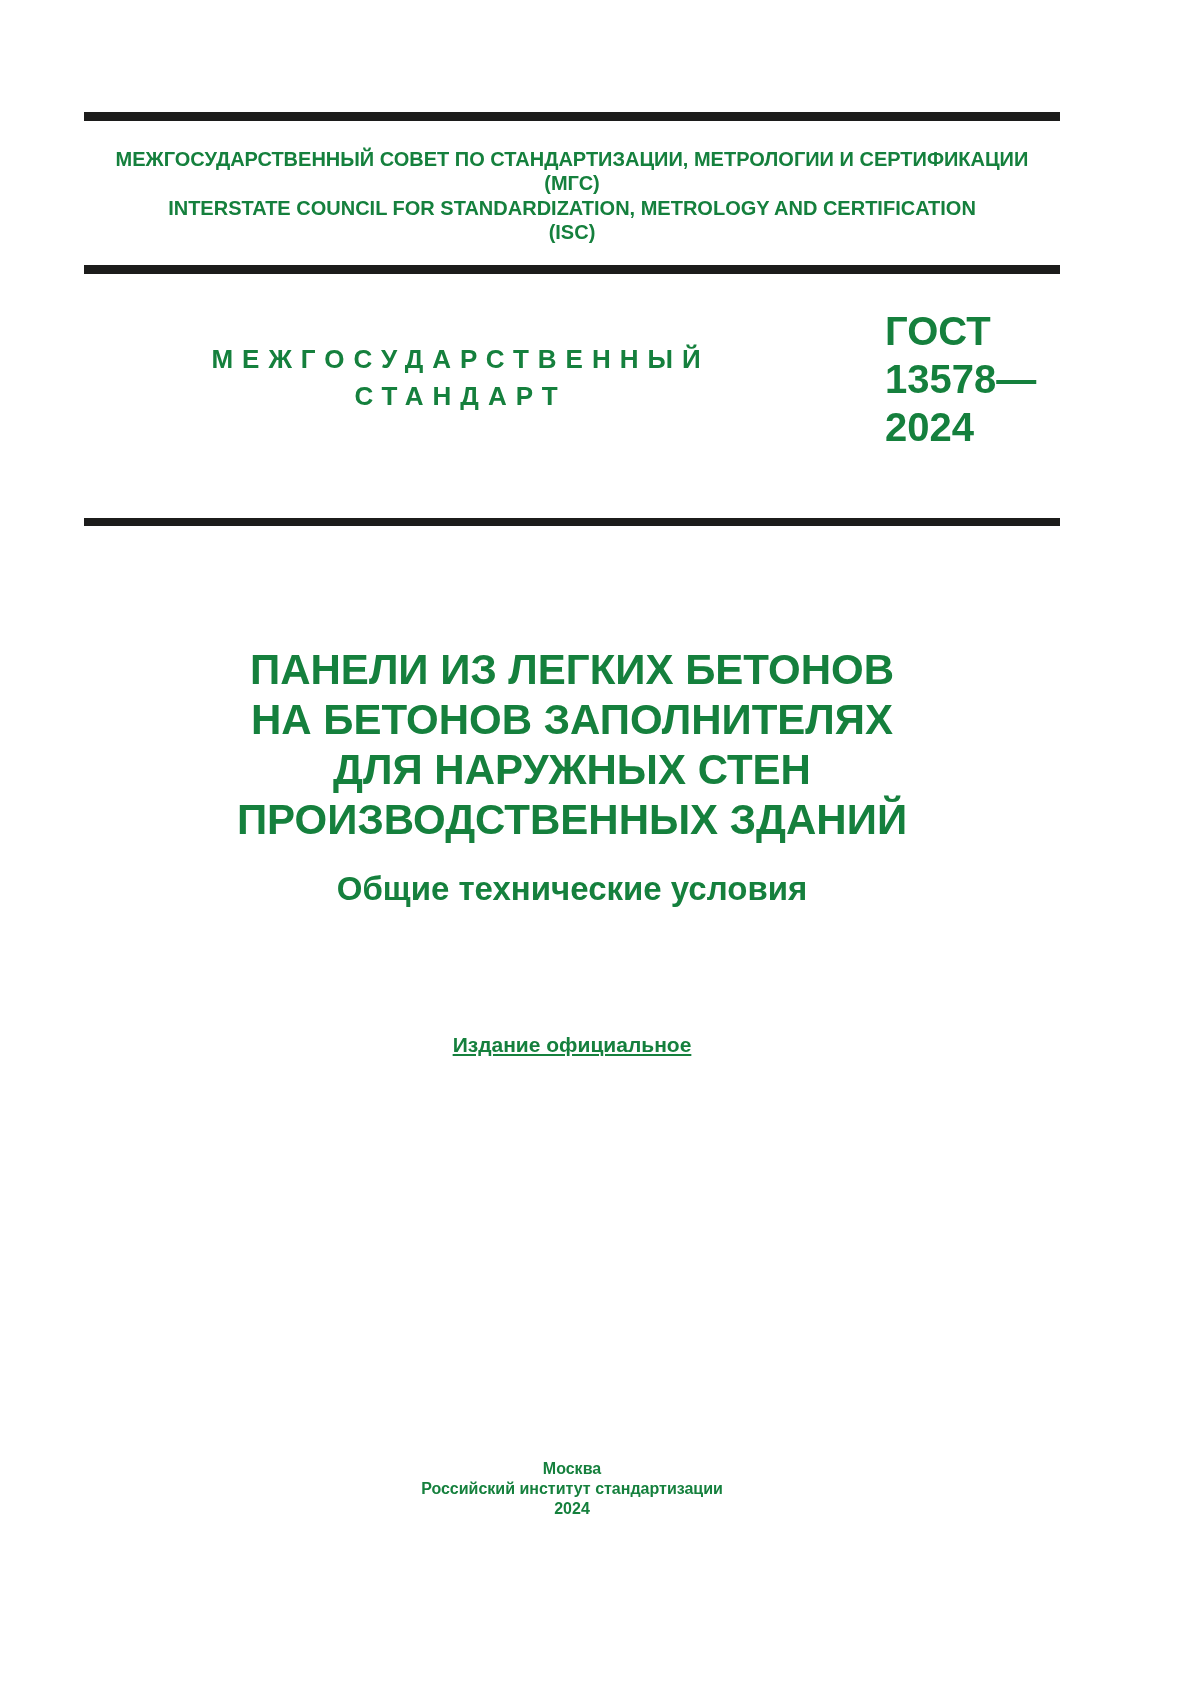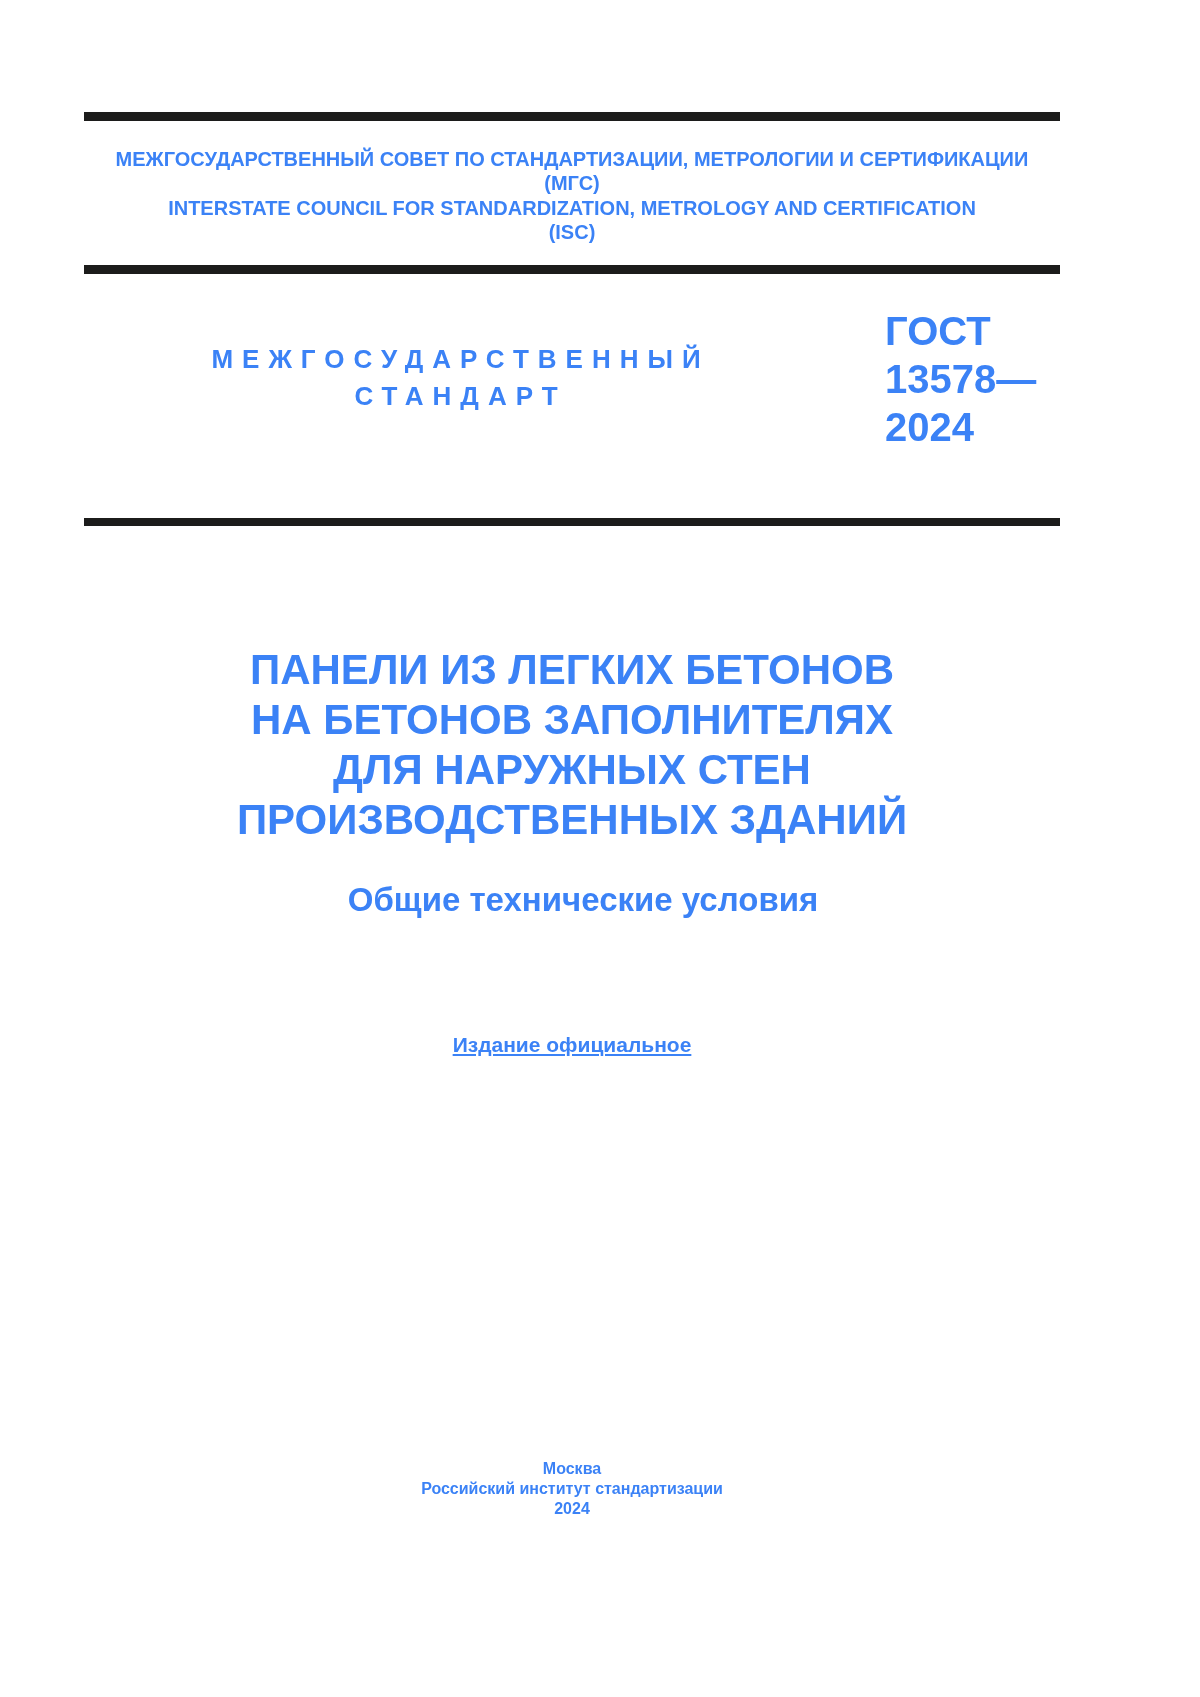--- a/index.html
+++ b/index.html
@@ -6,21 +6,21 @@
     margin: 0;
     padding: 0;
     background: #ffffff;
   }
   .page {
     position: relative;
     width: 1200px;
     height: 1697px;
     background: #ffffff;
     font-family: "Liberation Sans", sans-serif;
-    color: #3b82f6;
+    color: #15803d;
     overflow: hidden;
   }
   .rule {
     position: absolute;
     left: 84px;
     width: 976px;
     background: #1c1c1b;
   }
   .rule-1 { top: 112px; height: 9px; }
   .rule-2 { top: 265px; height: 9px; }
@@ -71,21 +71,21 @@
     font-size: 42px;
     line-height: 50px;
     font-weight: 700;
   }
 
   .doc-subtitle {
     position: absolute;
     left: 84px;
     top: 869px;
     width: 976px;
-    margin: 11px;
+    margin: 0;
     text-align: center;
     font-size: 33px;
     line-height: 40px;
     font-weight: 700;
   }
 
   .edition-note {
     position: absolute;
     left: 84px;
     top: 1032px;

